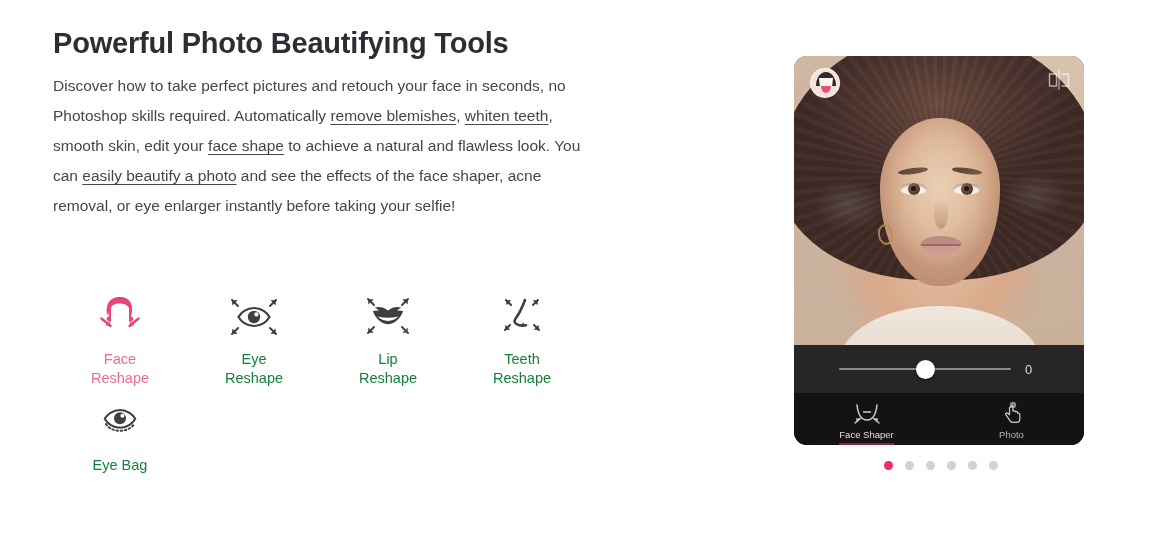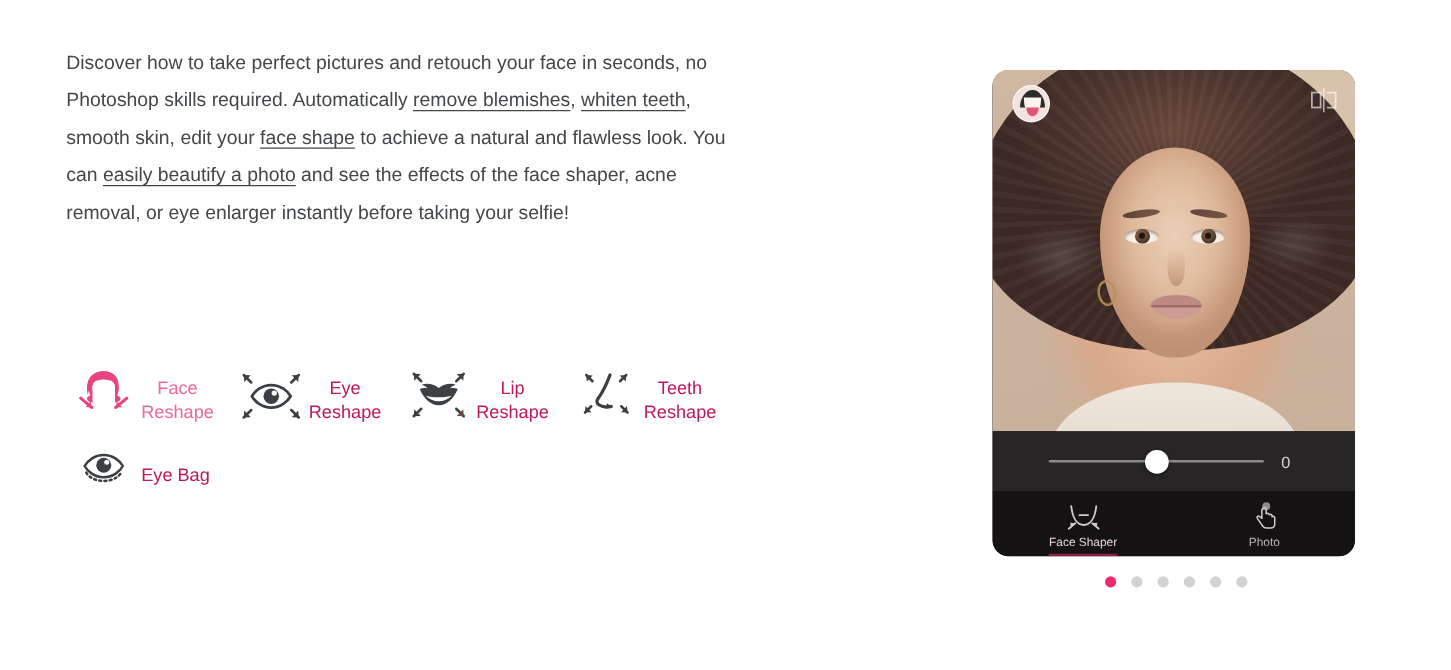--- a/index.html
+++ b/index.html
@@ -30,32 +30,32 @@
   }
 
   
   .features {
     position: absolute; left: 53px; top: 292px;
     width: 560px;
     display: flex; flex-wrap: wrap;
   }
   .feature {
     width: 134px;
-    display: flex; flex-direction: row; align-items: center;
+    display: flex; flex-direction: column; align-items: center;
     cursor: pointer;
     margin-bottom: 10px;
   }
   .feature .ico {
     height: 50px; width: 60px;
     display: flex; align-items: center; justify-content: center;
   }
   .feature .lbl {
     margin-top: 8px;
     font-size: 14.5px; line-height: 19px;
-    color: #be185d; text-align: center;
+    color: #15803d; text-align: center;
   }
   .feature.active .lbl { color: #ee6a94; }
 
   
   .phone {
     position: absolute; left: 794px; top: 56px;
     width: 290px; height: 389px;
     border-radius: 13px; overflow: hidden;
     background: #111;
   }
@@ -165,20 +165,21 @@
   .dot { width:9px; height:9px; border-radius:50%; background:#d2d2d2; cursor:pointer; }
   .dot.active { background:#ef2a6d; }
 </style>
 </head>
 <body>
 
 <div class="page">
 
   <div class="left-col">
 
+    <h1 class="page-title">Powerful Photo Beautifying Tools</h1>
 
     <p class="intro"><span>Discover how to take perfect pictures and retouch your face in seconds, no Photoshop skills required. Automatically </span><a href="#">remove blemishes</a><span>, </span><a href="#">whiten teeth</a><span>, smooth skin, edit your </span><a href="#">face shape</a><span> to achieve a natural and flawless look. You can </span><a href="#">easily beautify a photo</a><span> and see the effects of the face shaper, acne removal, or eye enlarger instantly before taking your selfie!</span></p>
   </div>
 
   <div class="features">
 
     <div class="feature active">
       <span class="ico">
         <svg width="48" height="46" viewBox="0 0 48 46">
           <path d="M24 3c-8 0-12 5.2-12 12 0 3.2.5 5.6 1.2 7.6-1.6.3-2.6 1.1-2.6 2.3 0 1.6 1.8 2.6 4.4 2.9V16c0-4.4 4-7.6 9-7.6s9 3.2 9 7.6v11.8c2.6-.3 4.4-1.3 4.4-2.9 0-1.2-1-2-2.6-2.3.7-2 1.2-4.4 1.2-7.6 0-6.8-4-12-12-12z" fill="#e8447f"></path>

